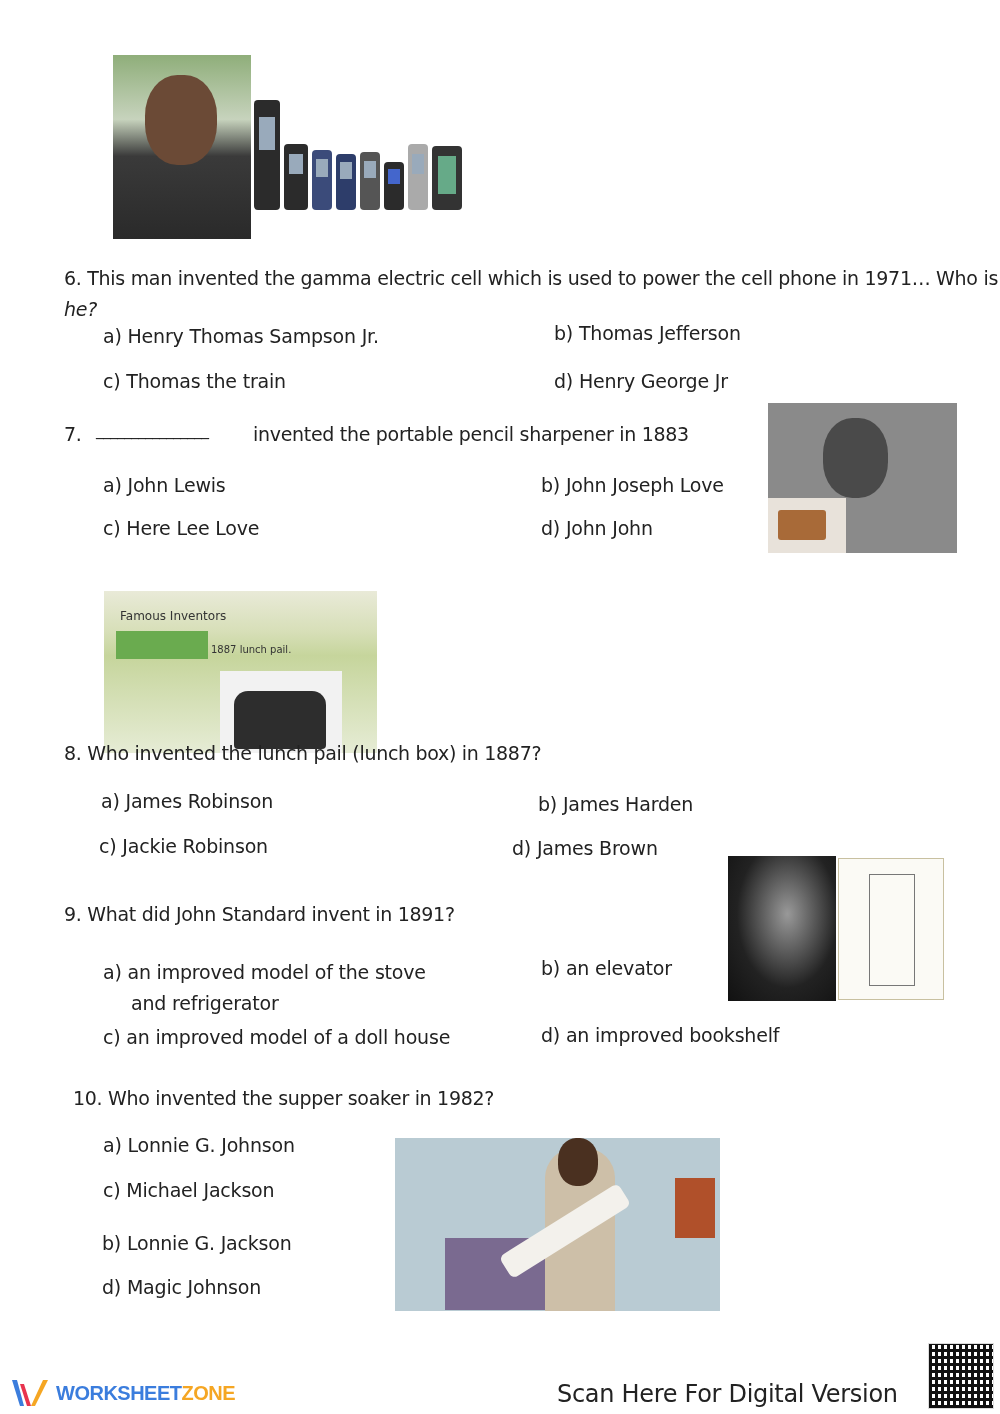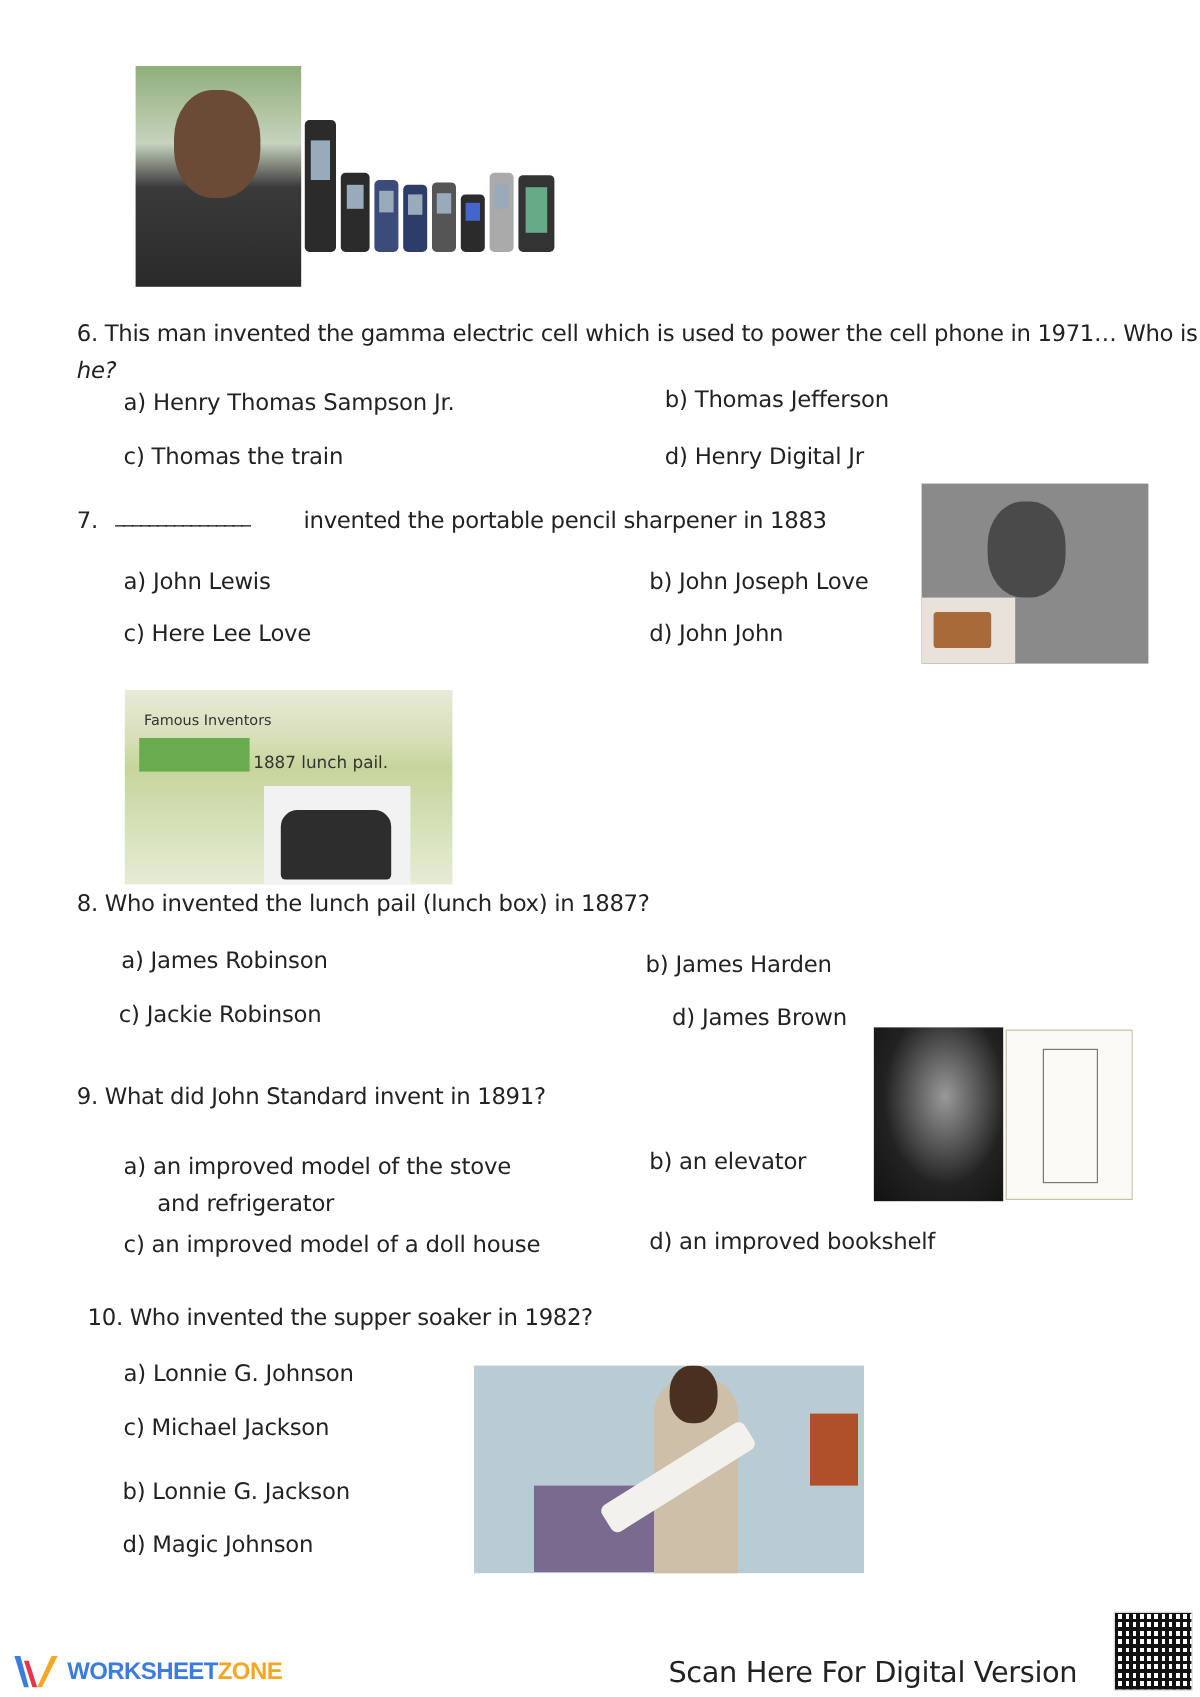--- a/index.html
+++ b/index.html
@@ -12,24 +12,24 @@
   
   .p1 { background:linear-gradient(180deg,#8fae7a 0%,#c7d3bd 35%,#3a3a3a 55%,#2a2a2a 100%); }
   .p1 .face { position:absolute; left:32px; top:20px; width:72px; height:90px; border-radius:45%; background:#6b4a36; }
   .phones { display:flex; align-items:flex-end; gap:4px; }
   .phone { background:#2b2b2b; border-radius:4px; position:relative; }
   .phone .scr { position:absolute; left:20%; top:15%; width:60%; height:30%; background:#9ab; }
   .p7 { background:#8a8a8a; }
   .p7 .face { position:absolute; left:55px; top:15px; width:65px; height:80px; border-radius:45%; background:#4a4a4a; }
   .p7 .sharp { position:absolute; left:0; top:95px; width:78px; height:55px; background:#e8e2da; }
   .p7 .sharp div { position:absolute; left:10px; top:12px; width:48px; height:30px; background:#a86a38; border-radius:3px; }
-  .lunch { background:linear-gradient(180deg,#e9ead8 0%,#d7dfb8 25%,#c6d59c 40%,#e6ecd5 100%); }
+  .lunch { background:linear-gradient(180deg,#e9ead8 0%,#d7dfb8 25%,#c6d59c 40%,#e6ecd5 100%);margin-top:16px; }
   .lunch .title { position:absolute; left:16px; top:18px; font-size:12px; color:#333; }
   .lunch .green { position:absolute; left:12px; top:40px; width:92px; height:28px; background:#6aab4f; }
-  .lunch .cap { position:absolute; left:107px; top:53px; font-size:14px; color:#333; }
+  .lunch .cap { position:absolute; left:107px; top:53px; font-size:10px; color:#333; }
   .lunch .box { position:absolute; left:116px; top:80px; width:122px; height:82px; background:#f2f2f2; }
   .lunch .box div { position:absolute; left:14px; top:20px; width:92px; height:58px; background:#2d2d2d; border-radius:14px 14px 4px 4px; }
   .p9 { background:#fff; }
   .p9 .bw { position:absolute; left:0; top:0; width:108px; height:145px; background:radial-gradient(ellipse at 55% 40%,#999 0%,#222 60%,#111 100%); }
   .p9 .patent { position:absolute; left:110px; top:2px; width:104px; height:140px; background:#fbfaf5; border:1px solid #c8c0a0; }
   .p9 .patent div { position:absolute; left:30px; top:15px; width:44px; height:110px; border:1px solid #777; }
   .p10 { background:#b9cbd3; }
   .p10 .man { position:absolute; left:150px; top:10px; width:70px; height:165px; background:#cdbfa8; border-radius:30px 30px 0 0; }
   .p10 .head { position:absolute; left:163px; top:0; width:40px; height:48px; border-radius:45%; background:#4a3020; }
   .p10 .gun { position:absolute; left:100px; top:80px; width:140px; height:26px; background:#f3f1ec; transform:rotate(-32deg); border-radius:6px; }
@@ -72,21 +72,21 @@
   <div class="phone" style="width:30px;height:64px;background:#333;">
       <div class="scr" style="height:60%;background:#6a8;"></div>
     </div>
 </div>
 
 <div class="abs q" style="left:64px;top:267px;">6. This man invented the gamma electric cell which is used to power the cell phone in 1971… Who is</div>
 <div class="abs q" style="left:64px;top:298px;font-style:italic;">he?</div>
 <div class="abs opt" style="left:103px;top:325px;">a) Henry Thomas Sampson Jr.</div>
 <div class="abs opt" style="left:554px;top:322px;">b) Thomas Jefferson</div>
 <div class="abs opt" style="left:103px;top:370px;">c) Thomas the train</div>
-<div class="abs opt" style="left:554px;top:370px;">d) Henry Digital Jr</div>
+<div class="abs opt" style="left:554px;top:370px;">d) Henry George Jr</div>
 
 <div class="abs q" style="left:64px;top:423px;">7.</div>
 <div class="abs q" style="left:96px;top:420px;font-size:16px;letter-spacing:-1px;">________________</div>
 <div class="abs q" style="left:253px;top:423px;">invented the portable pencil sharpener in 1883</div>
 <div class="abs opt" style="left:103px;top:474px;">a) John Lewis</div>
 <div class="abs opt" style="left:541px;top:474px;">b) John Joseph Love</div>
 <div class="abs opt" style="left:103px;top:517px;">c) Here Lee Love</div>
 <div class="abs opt" style="left:541px;top:517px;">d) John John</div>
 <div class="img p7" style="left:768px;top:403px;width:189px;height:150px;">
   <div class="face"></div>
@@ -101,21 +101,21 @@
   <div class="cap">1887 lunch pail.</div>
   <div class="box">
       <div></div>
     </div>
 </div>
 
 <div class="abs q" style="left:64px;top:742px;">8. Who invented the lunch pail (lunch box) in 1887?</div>
 <div class="abs opt" style="left:101px;top:790px;">a) James Robinson</div>
 <div class="abs opt" style="left:538px;top:793px;">b) James Harden</div>
 <div class="abs opt" style="left:99px;top:835px;">c) Jackie Robinson</div>
-<div class="abs opt" style="left:560px;top:837px;">d) James Brown</div>
+<div class="abs opt" style="left:512px;top:837px;">d) James Brown</div>
 
 <div class="abs q" style="left:64px;top:903px;">9. What did John Standard invent in 1891?</div>
 <div class="img p9" style="left:728px;top:856px;width:216px;height:146px;">
   <div class="bw"></div>
   <div class="patent">
       <div></div>
     </div>
 </div>
 <div class="abs opt" style="left:103px;top:961px;">a) an improved model of the stove</div>
 <div class="abs opt" style="left:131px;top:992px;">and refrigerator</div>

